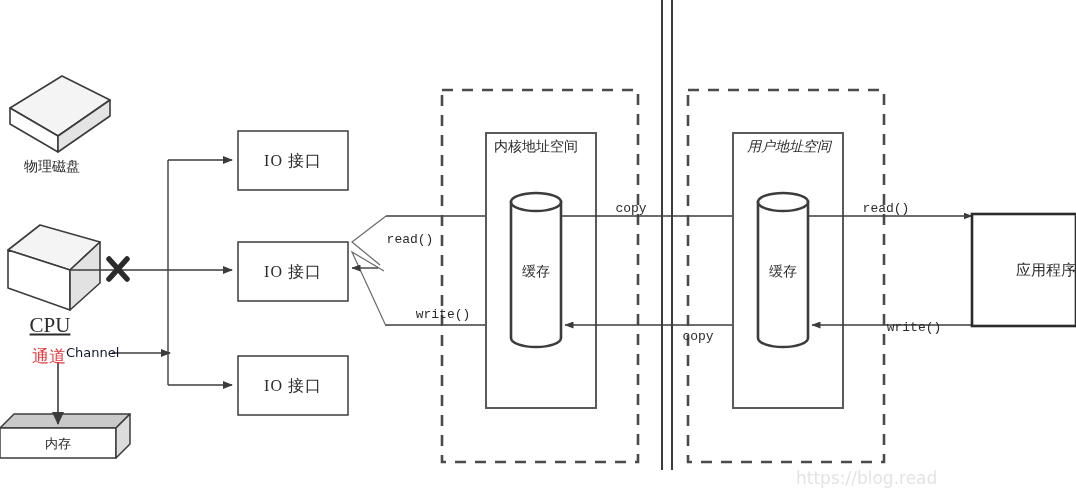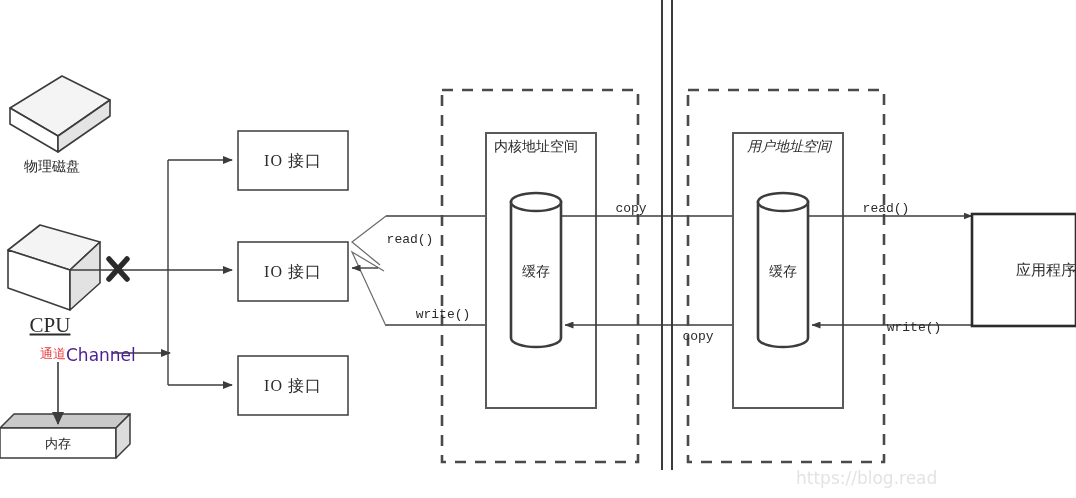--- a/index.html
+++ b/index.html
@@ -171,22 +171,22 @@
     <g>
       <line x1="109" y1="259" x2="127" y2="279" stroke="#2b2b2b" stroke-width="5.5" stroke-linecap="round"></line>
       <line x1="127" y1="259" x2="109" y2="279" stroke="#2b2b2b" stroke-width="5.5" stroke-linecap="round"></line>
     </g>
   </svg>
 
   <div class="lbl lbl-cn center" style="left:52px; top:167px; font-size:14px;">物理磁盘</div>
 
   <div class="lbl center" style="left:50px; top:325px; font-size:21px;text-decoration:underline;">CPU</div>
 
-  <div class="lbl lbl-cn" style="left:40px; top:345px; font-size:13px; color:#e8393c;">通道</div>
-  <div class="lbl lbl-cn" style="left:66px; top:345px; font-size:17px; color:#4c1d95;">Channel</div>
+  <div class="lbl lbl-cn" style="left:32px; top:345px; font-size:17px; color:#e8393c;">通道</div>
+  <div class="lbl lbl-cn" style="left:66px; top:345px; font-size:13px; color:#0f172a;">Channel</div>
 
   <div class="lbl lbl-cn center" style="left:58px; top:444px; font-size:13px;font-family:Liberation Serif, serif;">内存</div>
 
   <div class="lbl center" style="left:293px; top:161px; font-size:16px; letter-spacing:1px;">IO 接口</div>
   <div class="lbl center" style="left:293px; top:272px; font-size:16px; letter-spacing:1px;">IO 接口</div>
   <div class="lbl center" style="left:293px; top:386px; font-size:16px; letter-spacing:1px;">IO 接口</div>
 
   <div class="lbl lbl-cn center" style="left:536px; top:147px; font-size:14px;">内核地址空间</div>
   <div class="lbl lbl-cn center" style="left:536px; top:272px; font-size:14px;">缓存</div>
 

